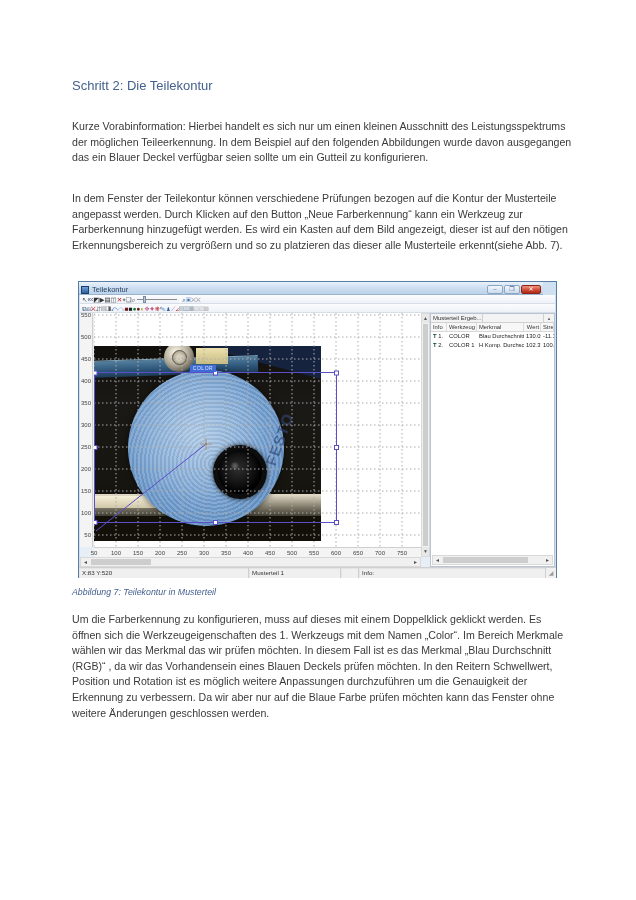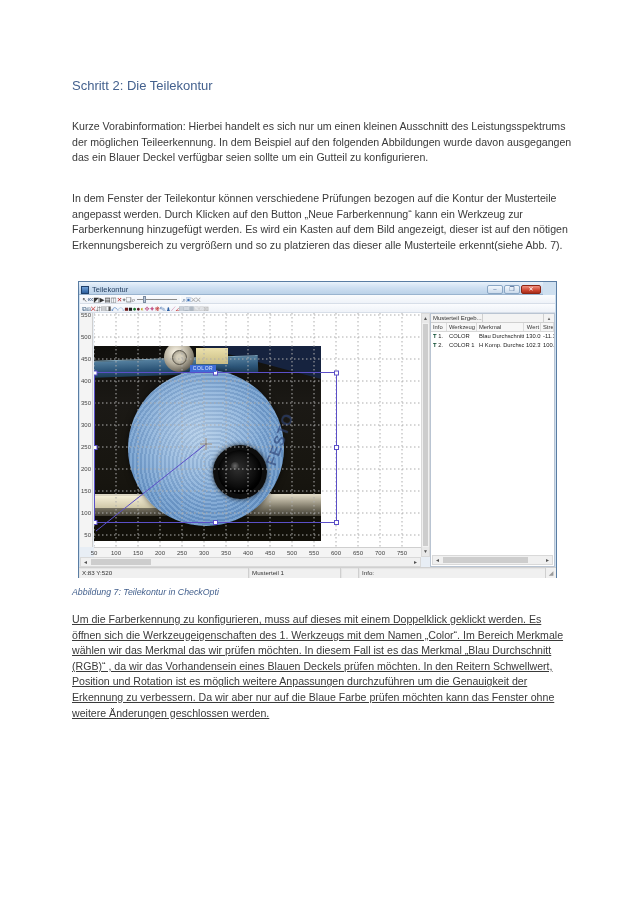--- a/index.html
+++ b/index.html
@@ -6,21 +6,21 @@
   html,body { background:#888; }
   .page {
     position:relative; width:636px; height:900px; background:#fff;
     font-family:"Liberation Sans", sans-serif; color:#3c3c3c;
     margin:0 auto; overflow:hidden;
   }
   .heading { position:absolute; left:72px; top:78px; font-size:13px; color:#44618e; font-weight:400; }
   .para { position:absolute; left:72px; width:500px; font-size:10.6px; line-height:15.6px; color:#3a3a3a; }
   #para1 { top:119px; }
   #para2 { top:191px; }
-  #para3 { top:612px;text-decoration:underline; }
+  #para3 { top:612px; }
   .caption { position:absolute; left:72px; top:587px; font-size:8.8px; font-style:italic; color:#44618e; }
 
   
   .win { position:absolute; left:78px; top:281px; width:479px; height:297px;
          background:#cfe0f0; border:1px solid #5a7da3; font-size:7px; color:#222; }
   .titlebar { position:absolute; left:0; top:0; width:464px; height:13px;
     background:linear-gradient(#e9f2fb, #cfe0f2 45%, #bcd2e8); border-bottom:1px solid #9ab4cf;
     display:flex; align-items:flex-end; padding:0 2px; }
   .win-icon { width:8px; height:8px; background:linear-gradient(#6fa0d8,#2d5f9e); border:1px solid #1d3f6b; margin-right:3px; }
   .title-text { font-size:7.5px; color:#1e395b; flex:1; }
@@ -290,16 +290,16 @@
 
     <div class="statusbar">
       <div class="sb-cell sb1">X:83 Y:520</div>
       <div class="sb-cell sb2">Musterteil 1</div>
       <div class="sb-cell sb3"></div>
       <div class="sb-cell sb4">Info:</div>
       <div class="grip">◢</div>
     </div>
   </div>
 
-  <div class="caption">Abbildung 7: Teilekontur in CheckOpti</div>
+  <div class="caption">Abbildung 7: Teilekontur in Musterteil</div>
   <p class="para" id="para3">Um die Farberkennung zu konfigurieren, muss auf dieses mit einem Doppelklick geklickt werden. Es öffnen sich die Werkzeugeigenschaften des 1. Werkzeugs mit dem Namen „Color“. Im Bereich Merkmale wählen wir das Merkmal das wir prüfen möchten. In diesem Fall ist es das Merkmal „Blau Durchschnitt (RGB)“ , da wir das Vorhandensein eines Blauen Deckels prüfen möchten. In den Reitern Schwellwert, Position und Rotation ist es möglich weitere Anpassungen durchzuführen um die Genauigkeit der Erkennung zu verbessern. Da wir aber nur auf die Blaue Farbe prüfen möchten kann das Fenster ohne weitere Änderungen geschlossen werden.</p>
 
 </div>
 
 </body></html>

